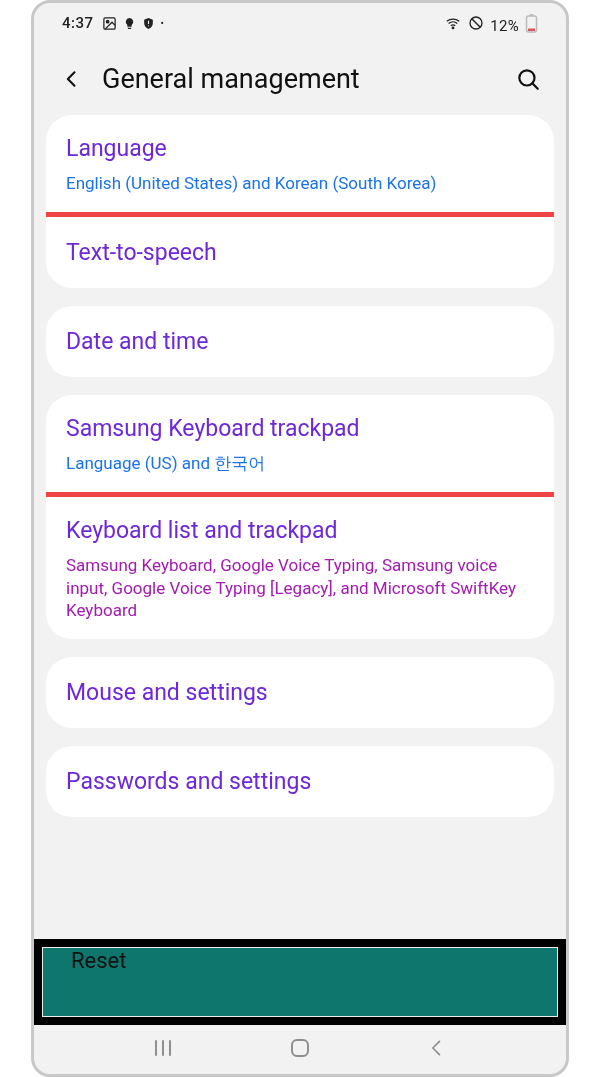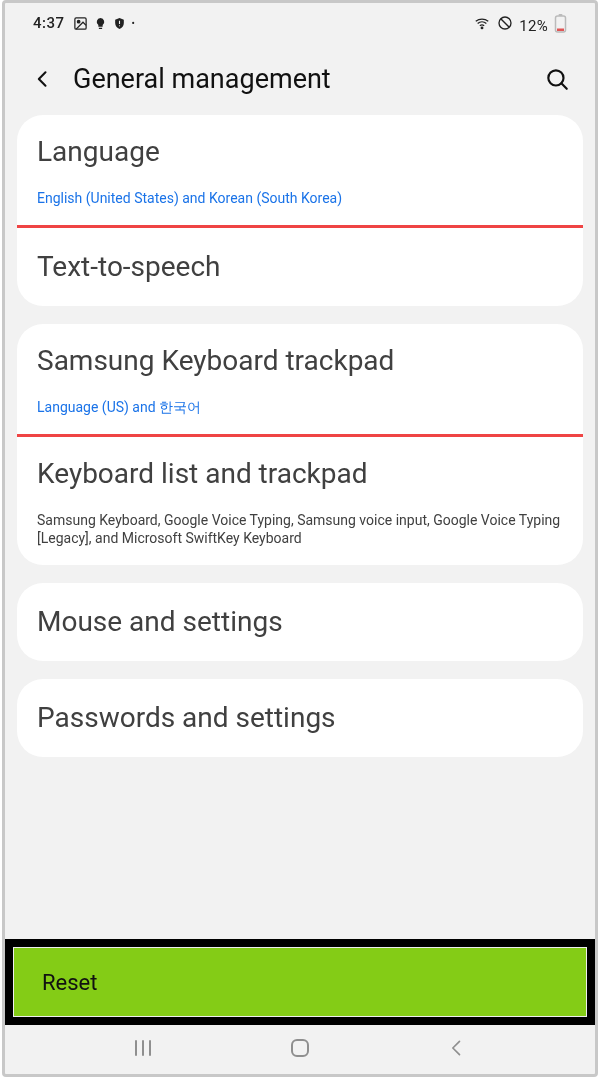--- a/index.html
+++ b/index.html
@@ -1,22 +1,22 @@
 <!DOCTYPE html>
 <html><head>
 <meta charset="utf-8">
 <style>
   * { box-sizing: border-box; margin: 0; padding: 0; }
   html, body { width: 600px; height: 1077px; font-family: -apple-system, BlinkMacSystemFont, "Segoe UI", Roboto, Arial, sans-serif; }
   body { background: #fff; display: flex; align-items: flex-start; justify-content: center; }
 
   .phone {
-    width: 596px; height: 1077px;
+    width: 538px; height: 1077px;
     border: 3px solid #c8c8c8;
-    border-radius: 4px;
+    border-radius: 19px;
     background: #f2f2f2;
     position: relative;
     overflow: hidden;
   }
 
   
   .statusbar {
     height: 34px;
     padding: 6px 28px 0 28px;
     display: flex;
@@ -46,43 +46,43 @@
   .card {
     background: #fff;
     border-radius: 26px;
     margin-bottom: 18px;
     overflow: hidden;
   }
   .item {
     padding: 18px 20px 18px 20px;
     display: block;
   }
-  .item + .item { border-top: 3px solid #ef4444; margin: 0 0px; }
-  .item-title { font-size: 28px; color: #404040; line-height: 1.35; }
-  .item-sub { font-size: 14px; line-height: 1.3; margin-top: 18px; }
+  .item + .item { border-top: 5px solid #ef4444; margin: 0 0px; }
+  .item-title { font-size: 23px; color: #6d28d9; line-height: 1.35; }
+  .item-sub { font-size: 17px; line-height: 1.3; margin-top: 8px; }
   .sub-link { color: #1a73e8; }
-  .sub-muted { color: #404040; }
+  .sub-muted { color: #a21caf; }
   .item.tall { padding-top: 20px; padding-bottom: 20px; }
 
   
   .highlight-wrap {
     position: absolute;
     left: 0; right: 0;
     bottom: 49px;
     padding: 0;
   }
   .highlight-bar {
     background: #000; height: 86px; position: absolute; left: 0; right: 0; top: 0;
   }
   .highlight-row {
     position: relative;
     margin: 8px 8px;
-    background: #84cc16;
+    background: #0f766e;
     height: 70px;
-    display: flex; align-items: center;
+    display: flex; align-items: flex-start;
     padding: 0 28px;
     font-size: 22px; color: #111;
     border: 1px solid #eee;
   }
 
   
   .navbar {
     position: absolute; left: 0; right: 0; bottom: 0; height: 52px;
     display: flex; align-items: center; justify-content: space-around;
     padding: 0 60px;
@@ -167,20 +167,25 @@
     <div class="card">
       <div class="item">
         <div class="item-title">Language</div>
         <div class="item-sub sub-link">English (United States) and Korean (South Korea)</div>
       </div>
       <div class="item tall">
         <div class="item-title">Text-to-speech</div>
       </div>
     </div>
 
+    <div class="card">
+      <div class="item tall">
+        <div class="item-title">Date and time</div>
+      </div>
+    </div>
 
     <div class="card">
       <div class="item">
         <div class="item-title">Samsung Keyboard trackpad</div>
         <div class="item-sub sub-link">Language (US) and 한국어</div>
       </div>
       <div class="item">
         <div class="item-title">Keyboard list and trackpad</div>
         <div class="item-sub sub-muted">Samsung Keyboard, Google Voice Typing, Samsung voice input, Google Voice Typing [Legacy], and Microsoft SwiftKey Keyboard</div>
       </div>

